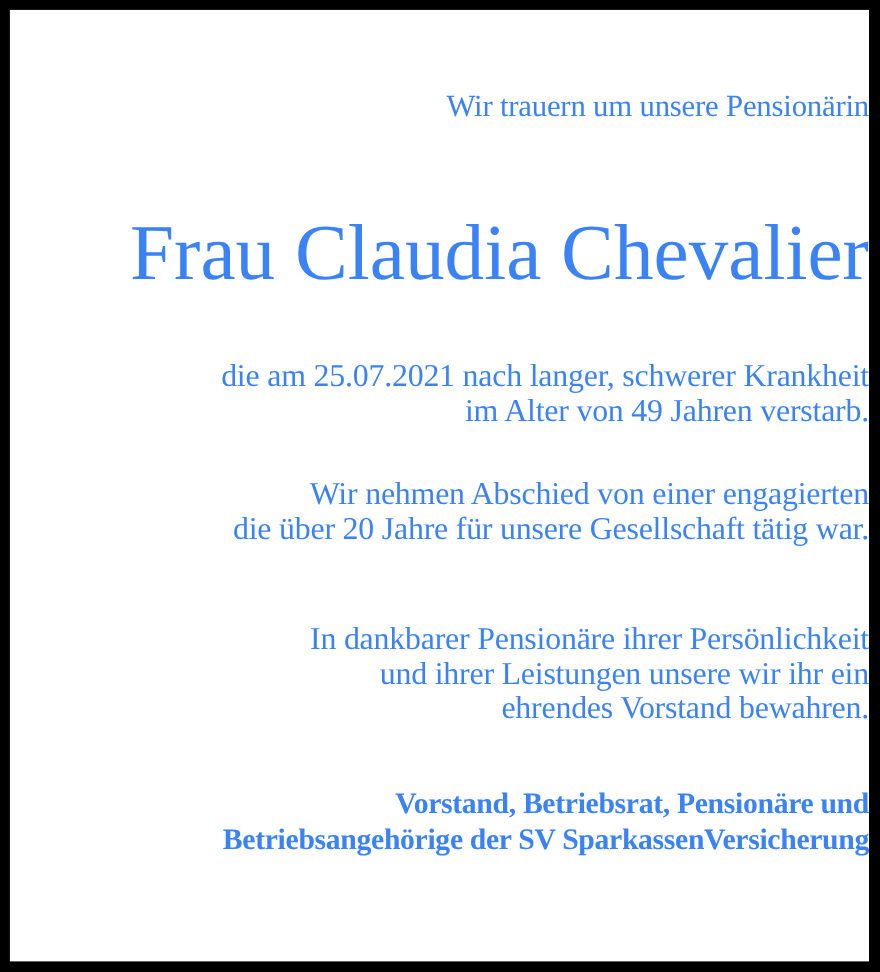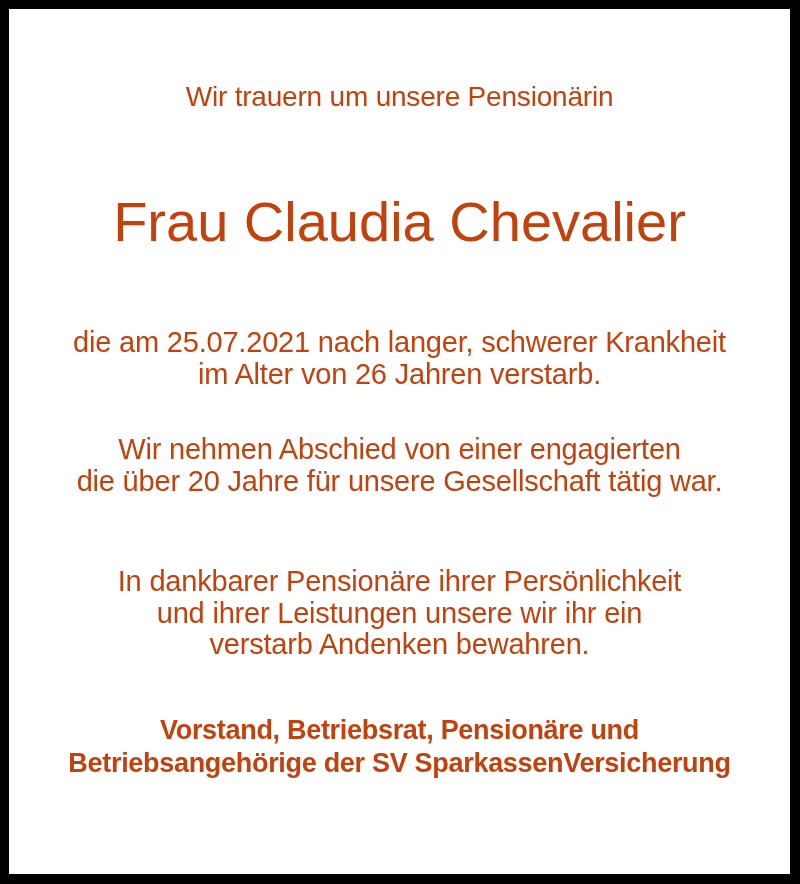--- a/index.html
+++ b/index.html
@@ -1,53 +1,53 @@
 <!DOCTYPE html>
 <html><head>
 <meta charset="utf-8">
 <style>
   html, body { margin: 0; padding: 0; background: #000; }
   body { width: 800px; height: 884px; position: relative; overflow: hidden; }
   .card {
     position: absolute; left: 9px; top: 9px; width: 781px; height: 865px;
     background: #ffffff; box-sizing: border-box;
-    font-family: Liberation Sans, sans-serif; color: #c2410c;
-    text-align: center;
+    font-family: Liberation Serif, serif; color: #3b82f6;
+    text-align: right;
   }
   .line { position: absolute; left: 0; right: 0; white-space: nowrap; }
   .intro { top: 72px; font-size: 28px; letter-spacing: -0.2px; }
-  .name { top: 180px; font-size: 56px; letter-spacing: 0px; }
+  .name { top: 180px; font-size: 72px; letter-spacing: 0px; }
   .body { font-size: 29px; letter-spacing: -0.2px; line-height: 31.5px; }
   .p1 { top: 318px; }
   .p2 { top: 425px; }
   .p3 { top: 557px; }
   .sig { top: 705px; font-size: 27px; font-weight: bold; line-height: 33px; letter-spacing: -0.3px; }
   .row { display: block; }
 </style>
 </head>
 <body>
 
 <div class="card">
   <div class="line intro">Wir trauern um unsere Pensionärin</div>
 
   <div class="line name">Frau Claudia Chevalier</div>
 
   <div class="line body p1">
     <span class="row">die am 25.07.2021 nach langer, schwerer Krankheit</span>
-    <span class="row">im Alter von 26 Jahren verstarb.</span>
+    <span class="row">im Alter von 49 Jahren verstarb.</span>
   </div>
 
   <div class="line body p2">
     <span class="row">Wir nehmen Abschied von einer engagierten</span>
     <span class="row">die über 20 Jahre für unsere Gesellschaft tätig war.</span>
   </div>
 
   <div class="line body p3">
     <span class="row">In dankbarer Pensionäre ihrer Persönlichkeit</span>
     <span class="row">und ihrer Leistungen unsere wir ihr ein</span>
-    <span class="row">verstarb Andenken bewahren.</span>
+    <span class="row">ehrendes Vorstand bewahren.</span>
   </div>
 
   <div class="line sig">
     <span class="row">Vorstand, Betriebsrat, Pensionäre und</span>
     <span class="row">Betriebsangehörige der SV SparkassenVersicherung</span>
   </div>
 </div>
 
 </body></html>

